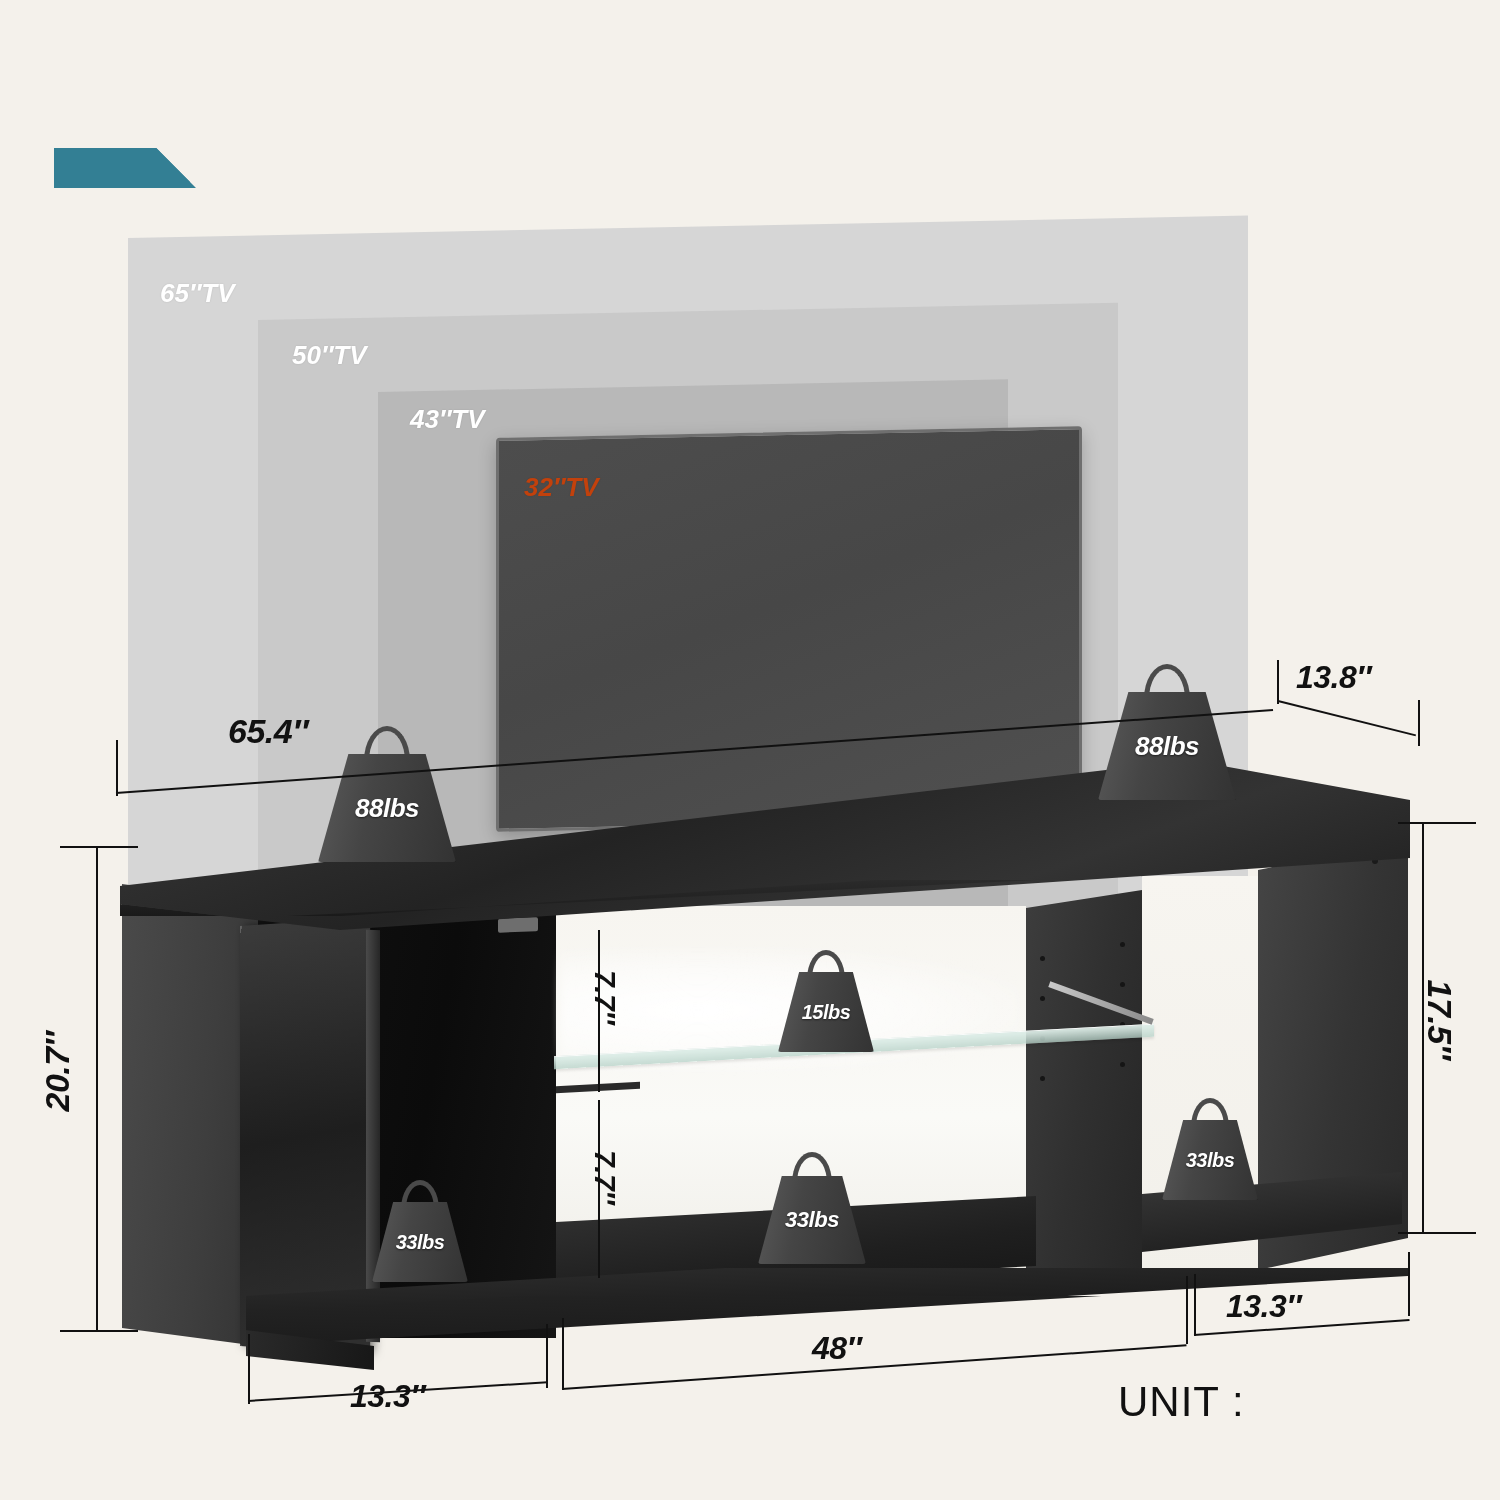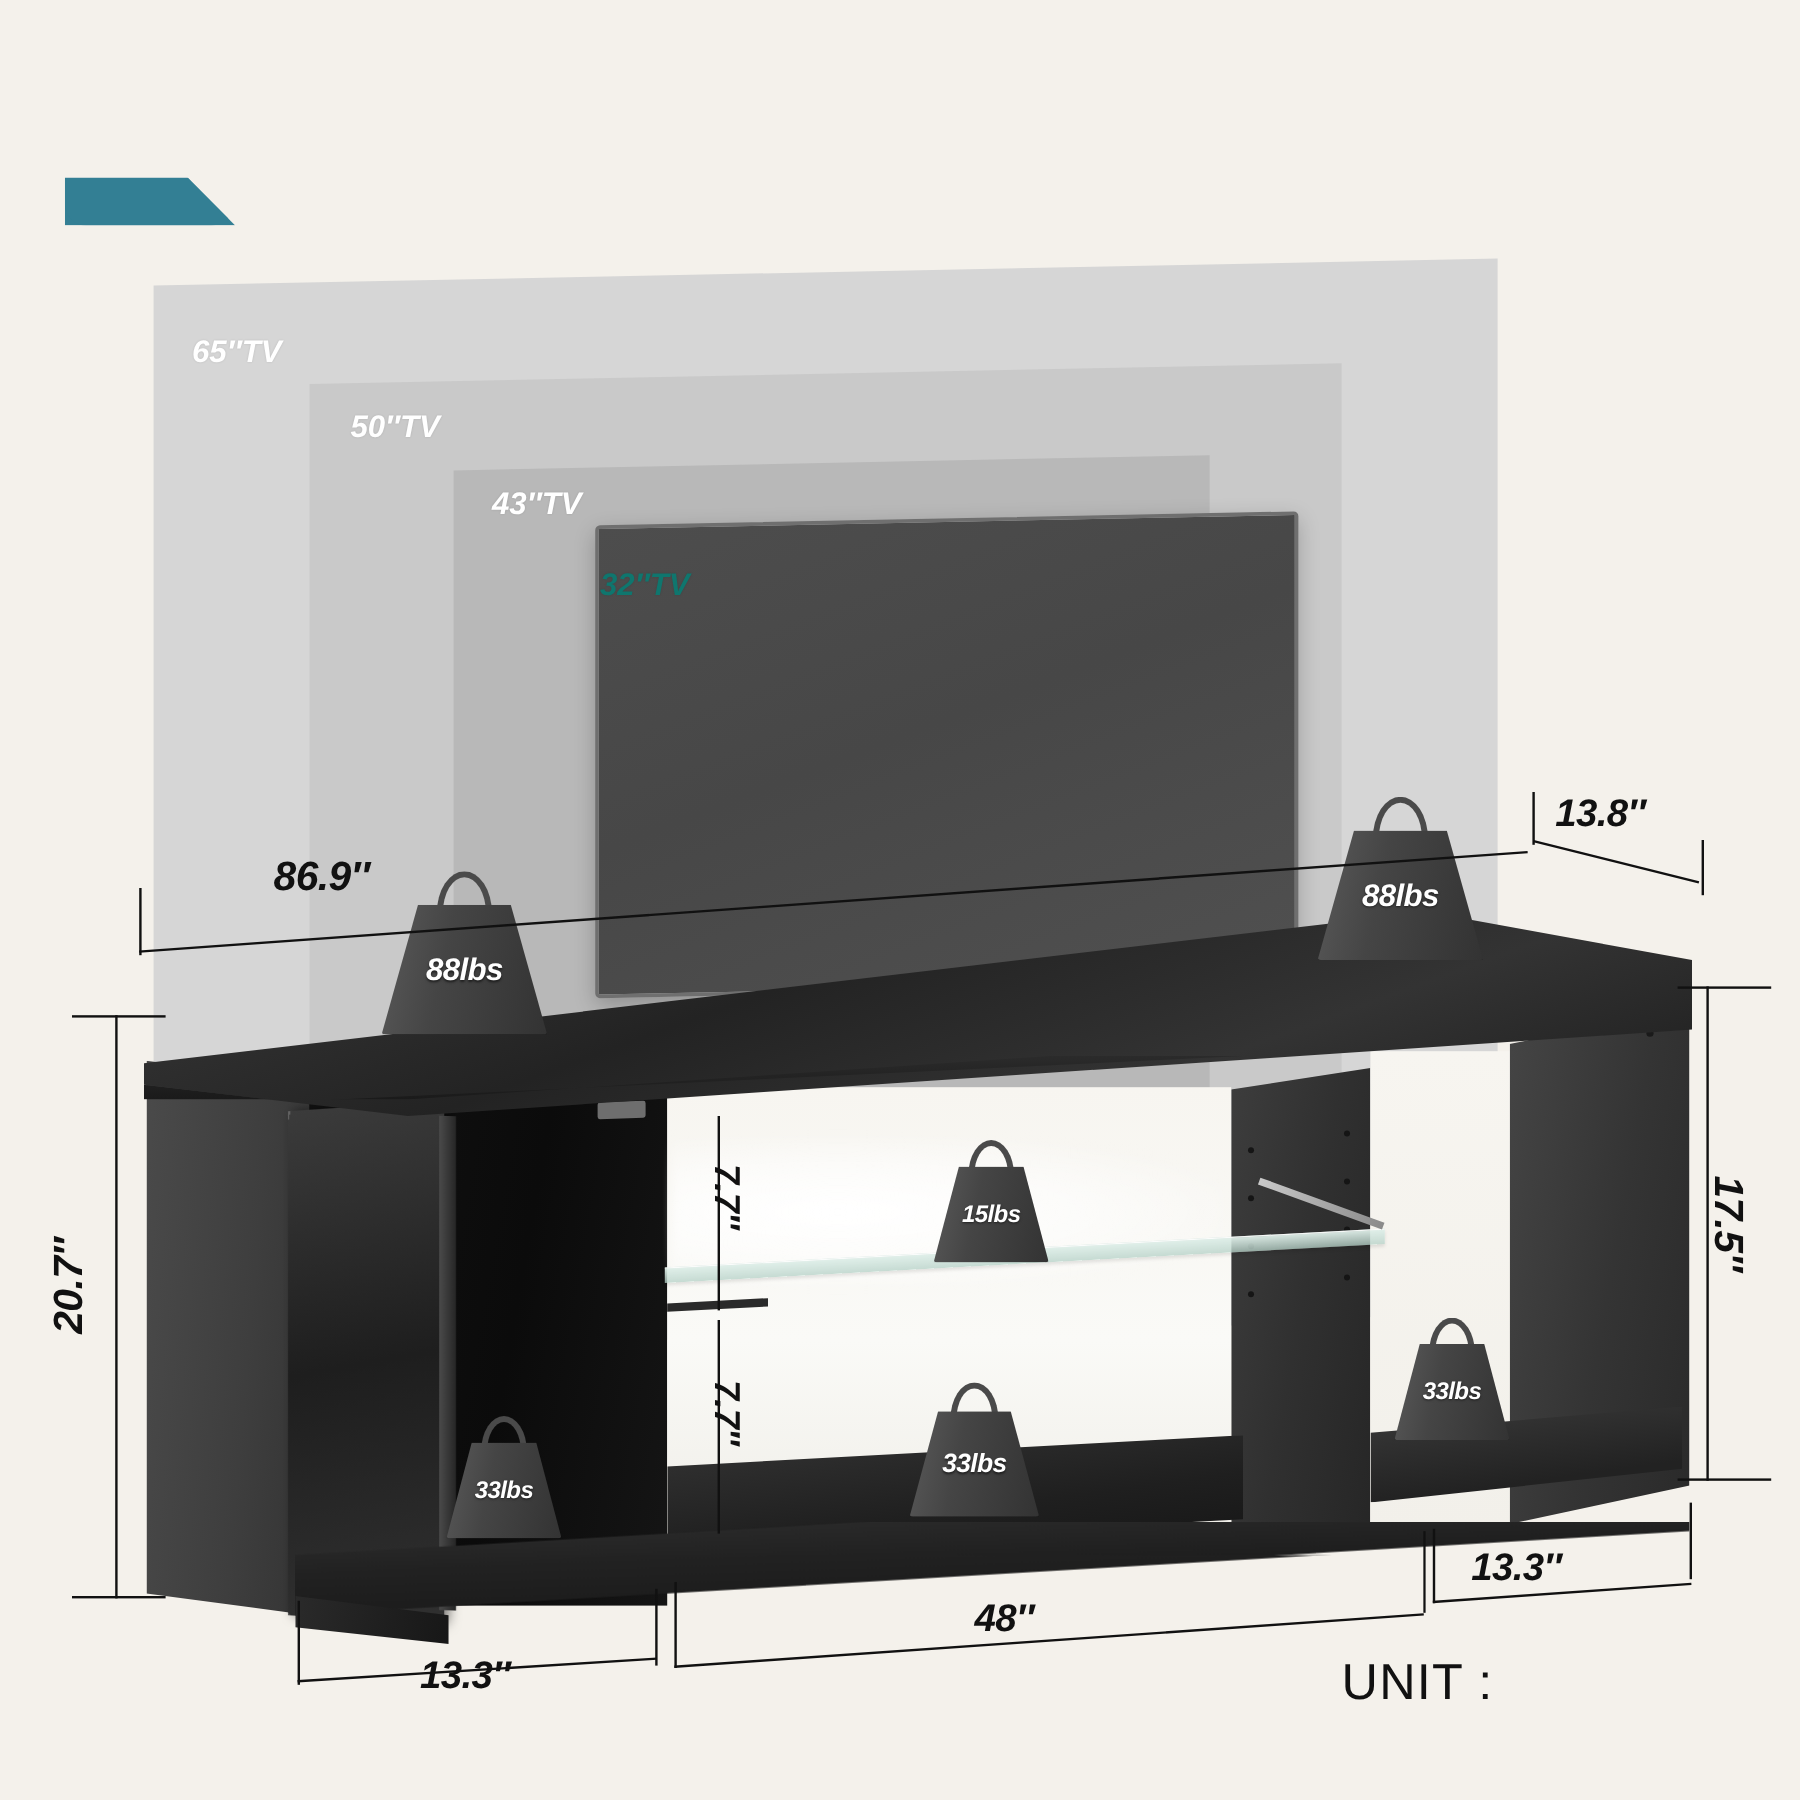--- a/index.html
+++ b/index.html
@@ -63,21 +63,21 @@
   #tv65 { left: 128px; top: 238px; width: 1120px; height: 880px;
           background: #D6D6D6; transform: skewY(-1.15deg); }
   #tv50 { left: 258px; top: 320px; width: 860px; height: 800px;
           background: #C9C9C9; transform: skewY(-1.15deg); }
   #tv43 { left: 378px; top: 392px; width: 630px; height: 728px;
           background: #B8B8B8; transform: skewY(-1.15deg); }
 
   #lbl65 { left: 160px; top: 278px; }
   #lbl50 { left: 292px; top: 340px; }
   #lbl43 { left: 410px; top: 404px; }
-  #lbl32 { left: 500px; top: 472px; color:#0f766e;font-style:italic; }
+  #lbl32 { left: 524px; top: 472px; color:#c2410c;font-style:italic; }
 
   
   .tv32 {
     position: absolute;
     left: 496px; top: 432px;
     width: 580px; height: 388px;
     background: linear-gradient(160deg,#4d4d4d 0%, #474747 45%, #505050 100%);
     border: 3px solid #6f6f6f;
     border-radius: 4px;
     transform: skewY(-1.15deg);
@@ -437,21 +437,21 @@
 
   <div class="weight" style="left:1162px; top:1098px; width:96px;">
     <div class="handle" style="width:28px; height:24px; top:0;"></div>
     <div class="body" style="margin-top:22px; width:96px; height:80px;">
       <span class="lbl" style="font-size:20px;">33lbs</span>
     </div>
   </div>
 
   <div class="dimline" style="left:116px; top:792px; width:1160px; transform:rotate(-4.1deg);"></div>
   <div class="tick" style="left:116px; top:740px; height:56px;"></div>
-  <div class="dim-label" style="left:228px; top:712px; font-size:34px;">86.9″</div>
+  <div class="dim-label" style="left:228px; top:712px; font-size:34px;">65.4″</div>
 
   <div class="dimline" style="left:1278px; top:700px; width:142px; transform:rotate(14deg);"></div>
   <div class="tick" style="left:1277px; top:660px; height:44px;"></div>
   <div class="tick" style="left:1418px; top:700px; height:46px;"></div>
   <div class="dim-label" style="left:1296px; top:644px; font-size:32px;margin-top:15px;">13.8″</div>
 
   <div class="dimline" style="left:96px; top:846px; width:2px; height:486px;"></div>
   <div class="dimline" style="left:60px; top:846px; width:78px;"></div>
   <div class="dimline" style="left:60px; top:1330px; width:78px;"></div>
   <div class="dim-label" style="left:18px; top:1052px; font-size:34px; transform:rotate(-90deg); transform-origin:center;">20.7″</div>

